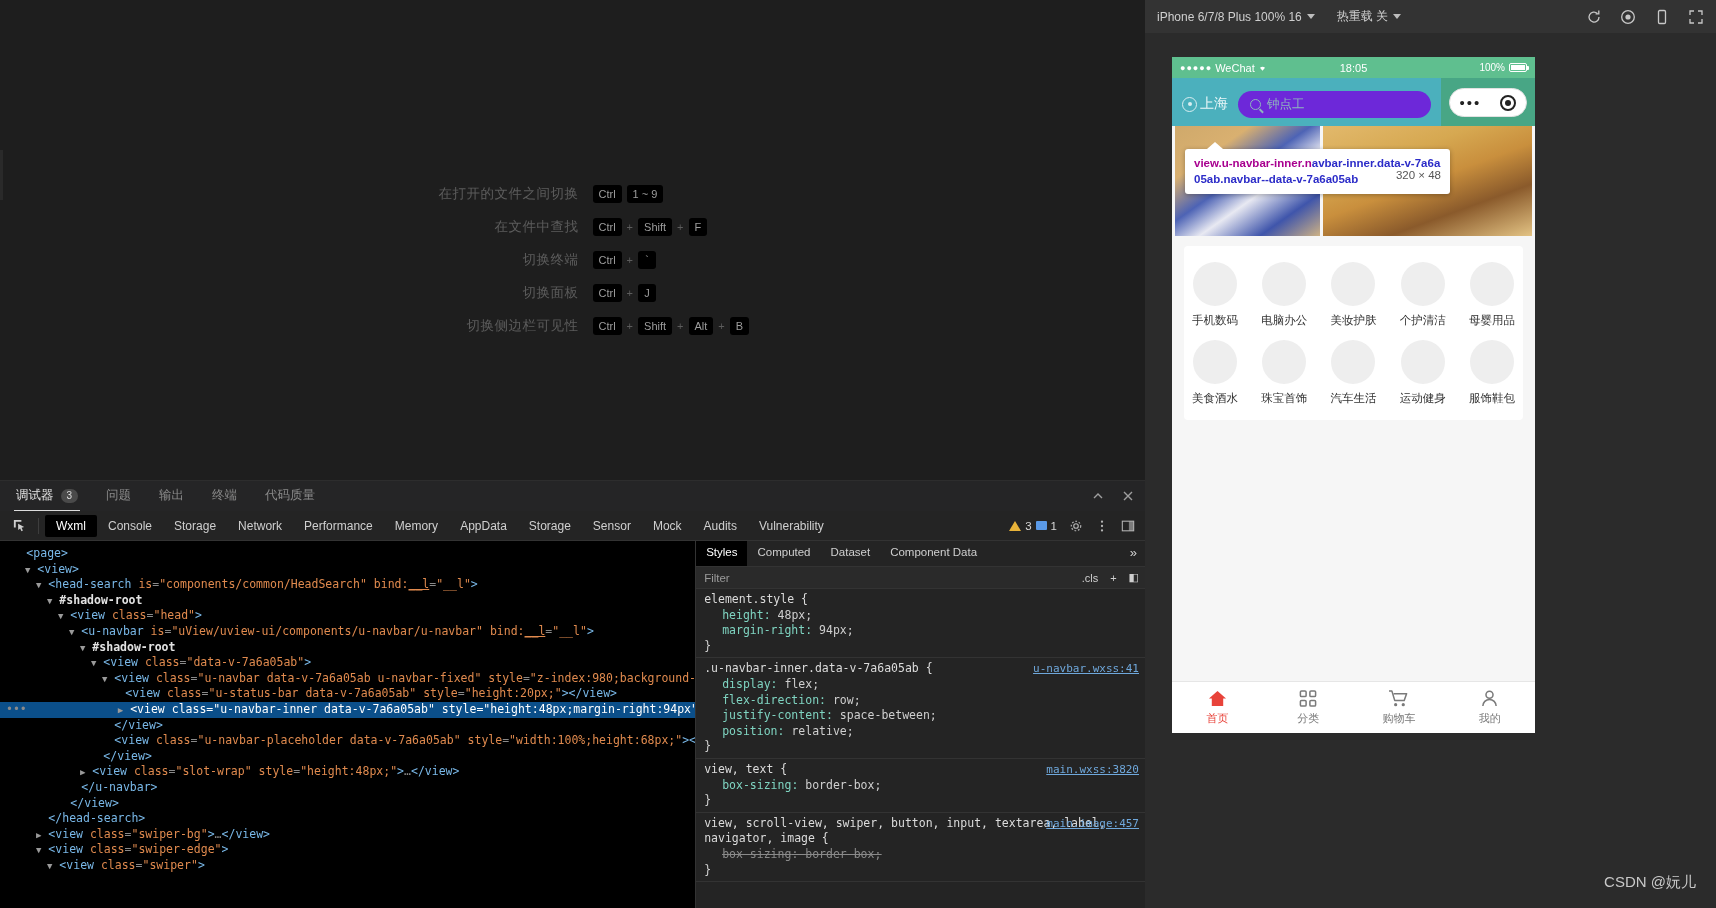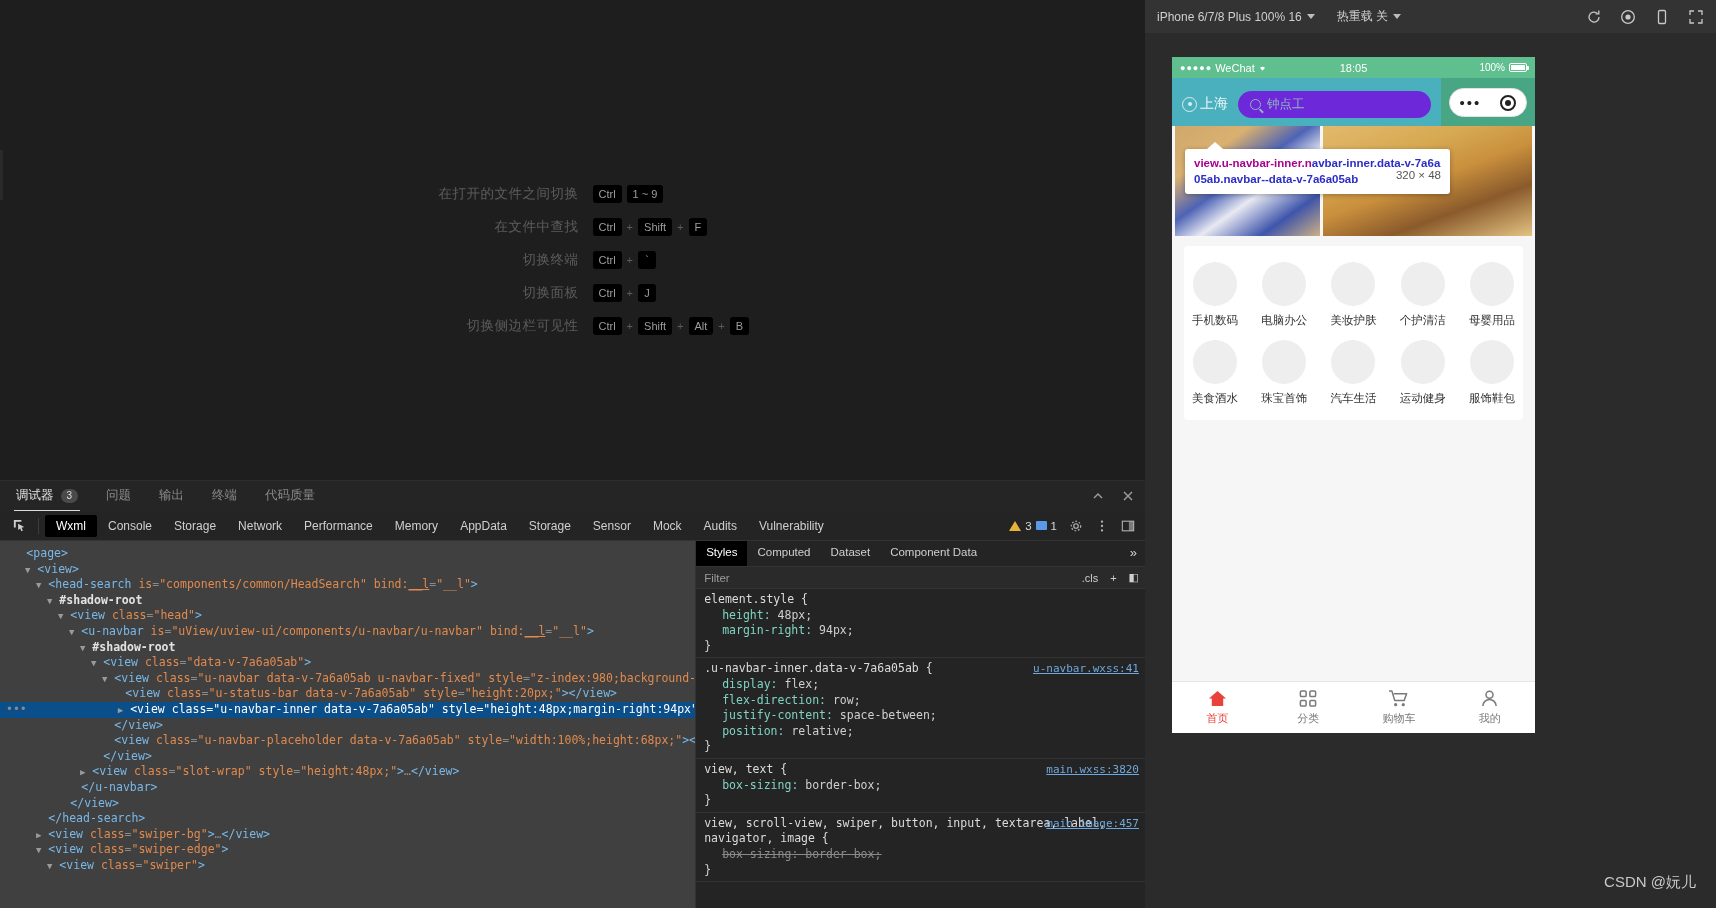--- a/index.html
+++ b/index.html
@@ -44,21 +44,21 @@
   .dt-sep { width:1px; height:16px; background:#3d3d3d; margin:0 6px; }
   .dt-tab { color:#cfcfcf; font-size:12px; padding:4px 11px; cursor:pointer; white-space:nowrap; }
   .dt-tab.active { background:#000; color:#fff; border-radius:2px; }
   .dt-right { margin-left:auto; display:flex; align-items:center; gap:12px; padding-right:10px; }
   .warn-grp { display:flex; align-items:center; gap:4px; font-size:11.5px; color:#d8d8d8; }
   .tri-warn { width:0;height:0;border-left:6px solid transparent;border-right:6px solid transparent;border-bottom:10px solid #e8b339; position:relative;}
   .msg-ico { width:11px;height:9px;background:#5a9ae8;border-radius:1px; }
 
   
   .dt-body { flex:1 1 auto; display:flex; min-height:0; }
-  .dom-pane { width:838px; background:#404040; overflow:hidden; position:relative; font-family:"DejaVu Sans Mono", monospace; font-size:11.5px; line-height:15.6px; padding-top:5px; }
+  .dom-pane { width:838px; background:#000000; overflow:hidden; position:relative; font-family:"DejaVu Sans Mono", monospace; font-size:11.5px; line-height:15.6px; padding-top:5px; }
   .dom-line { white-space:pre; padding-left:6px; height:15.6px; color:#cfcfcf; }
   .dom-line.sel { background:#0b4f8a; }
   .dom-line.sel .tag,.dom-line.sel .attr,.dom-line.sel .val,.dom-line.sel .pun { color:#fff; }
   .ell { color:#8a8a8a; padding-right:6px; }
   .tag { color:#79b8e8; }
   .pun { color:#8a8a8a; }
   .attr { color:#e08a4e; }
   .val { color:#e08a4e; }
   .tri { color:#9a9a9a; font-size:9px; }
   .shadow { color:#e2e2e2; font-weight:bold; }

